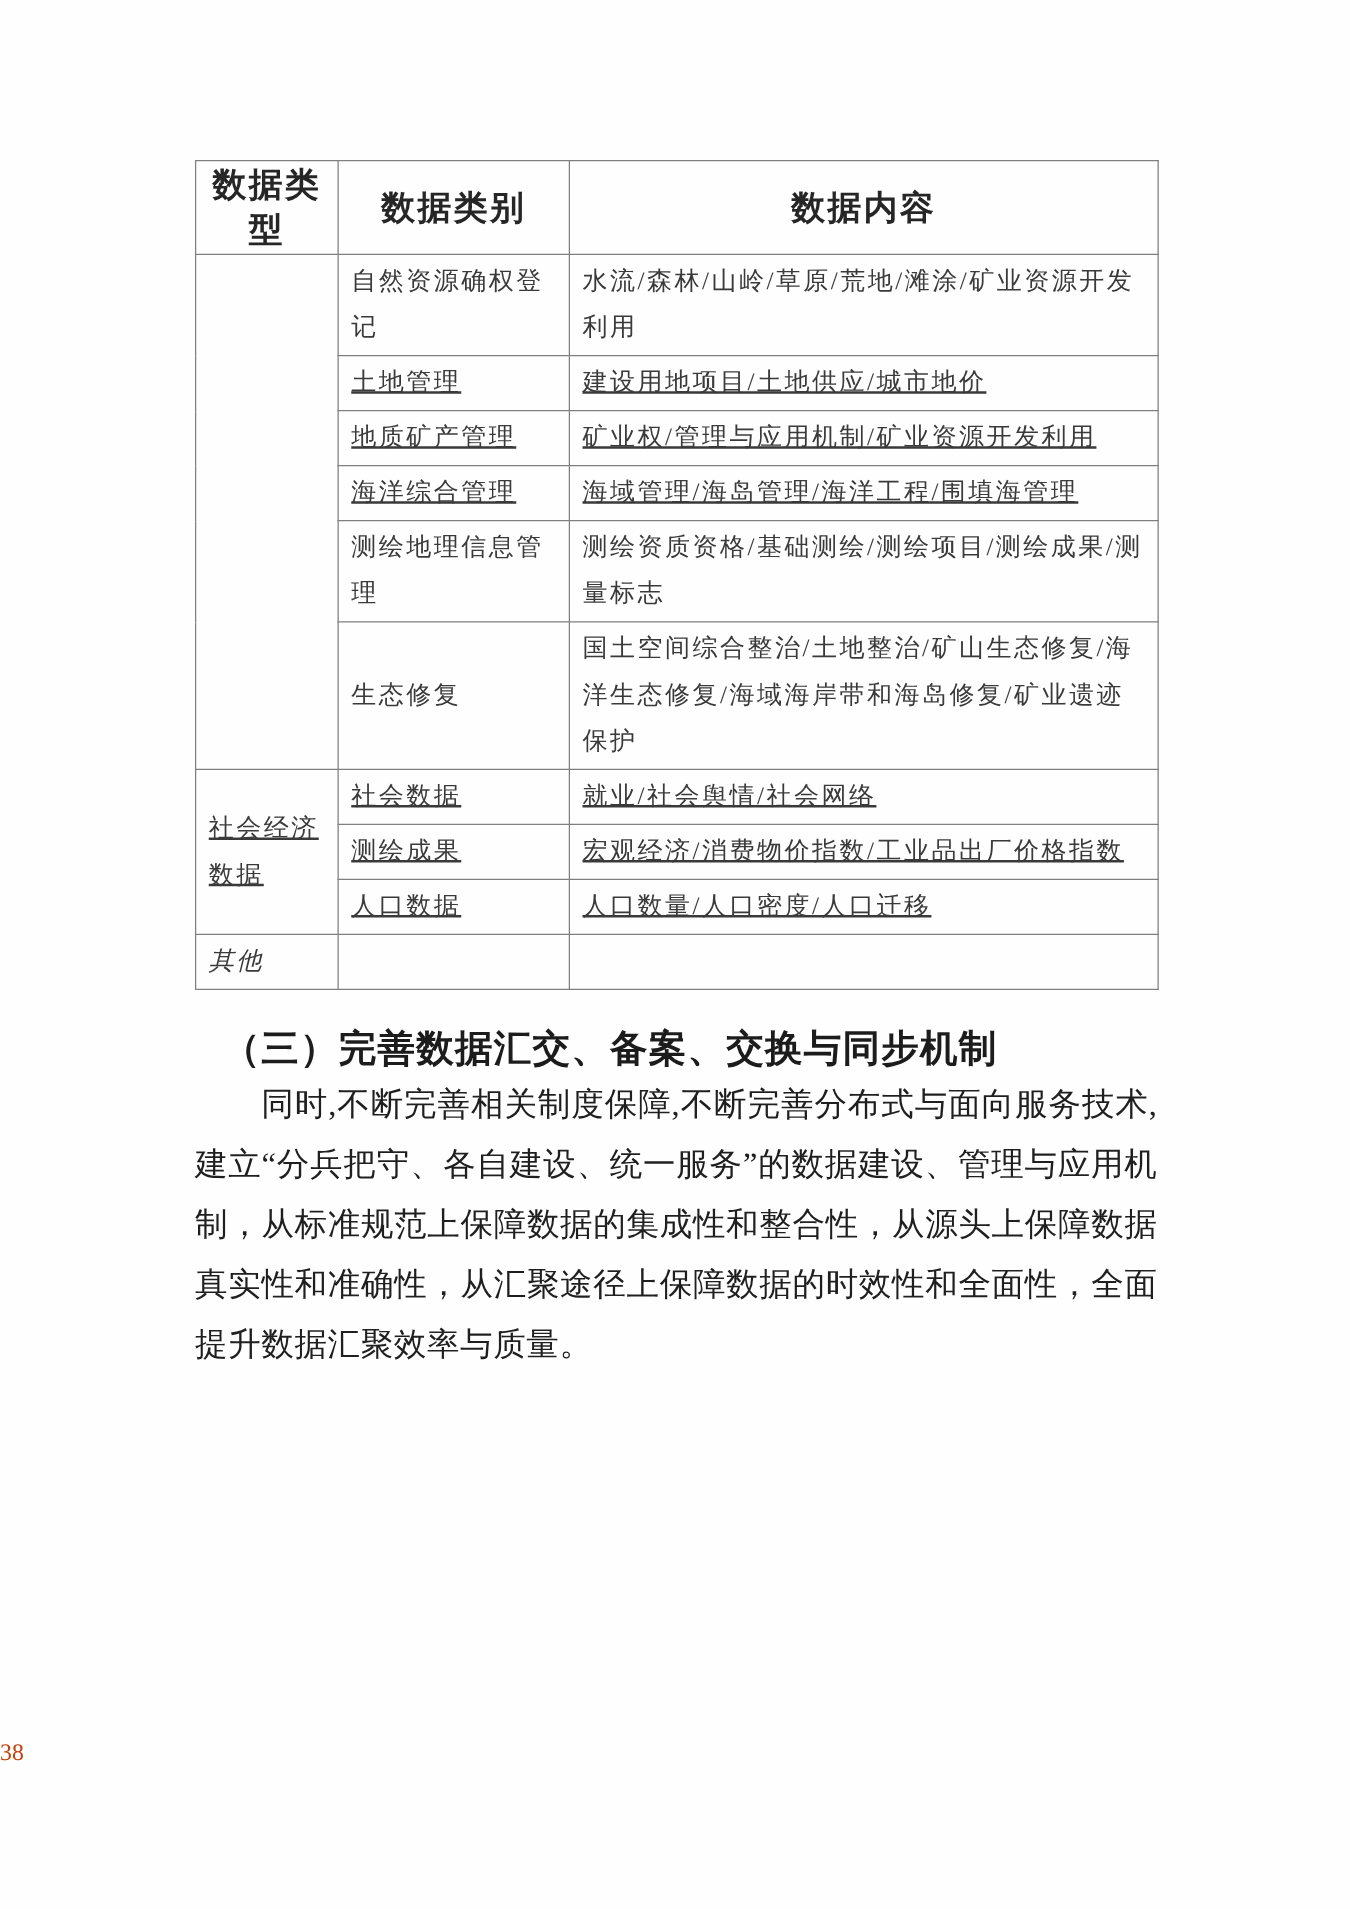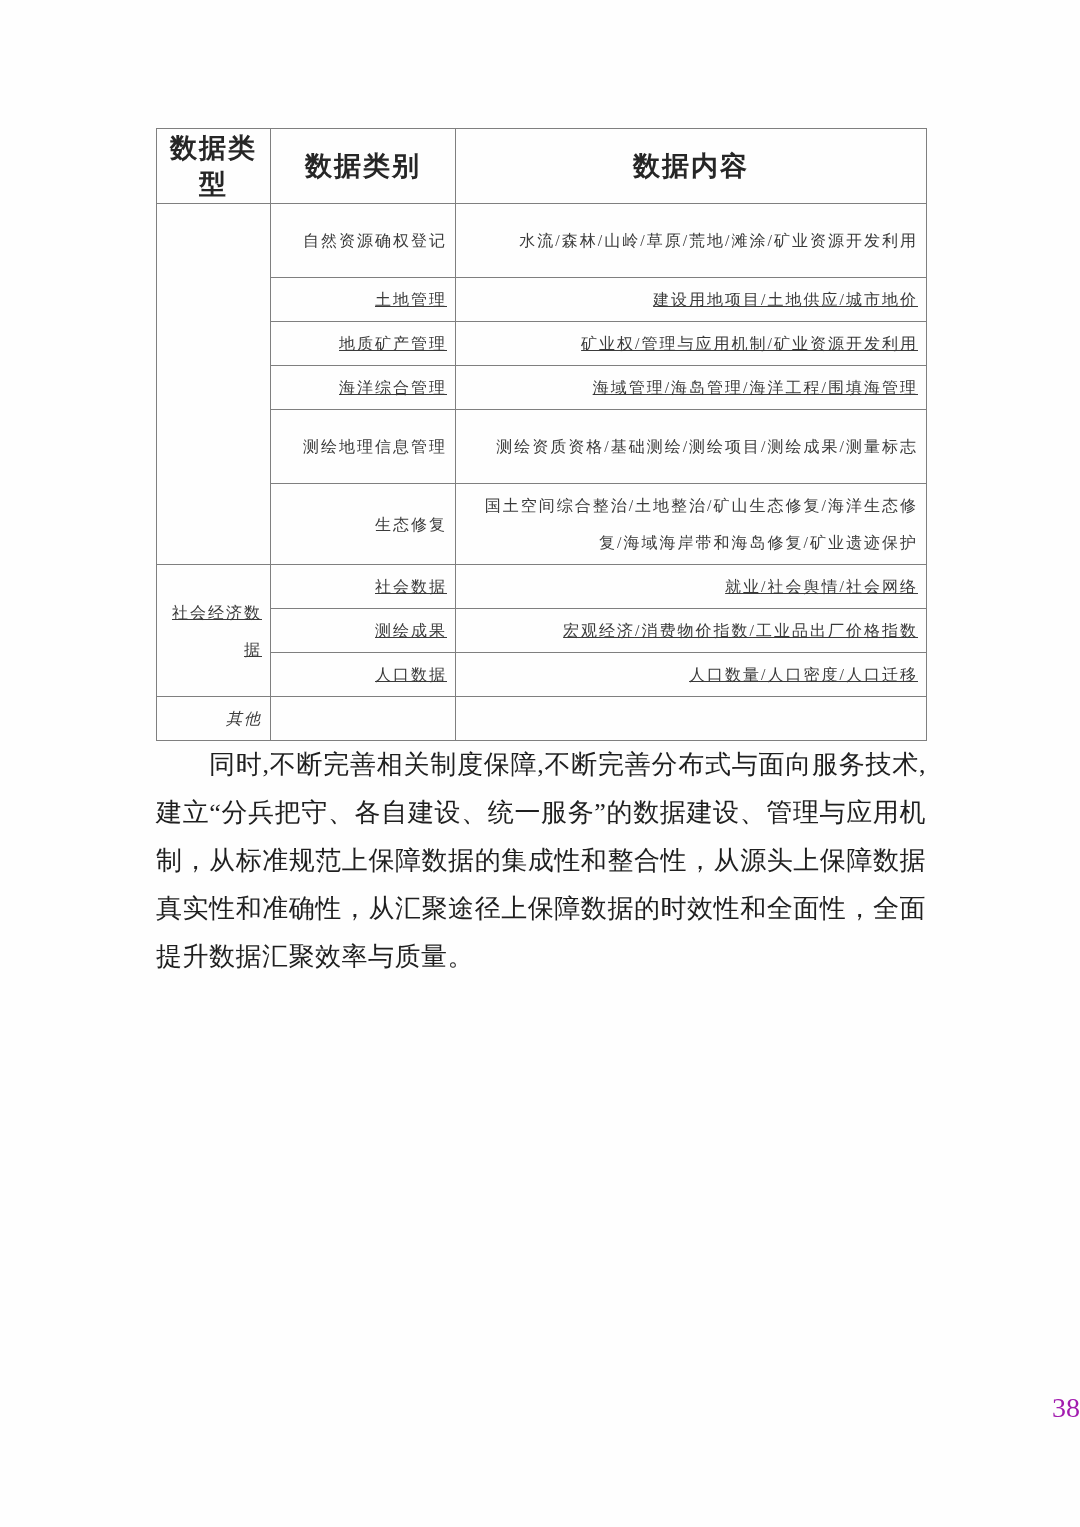--- a/index.html
+++ b/index.html
@@ -35,25 +35,25 @@
   .data-table th {
     font-family: "Liberation Sans", "DejaVu Sans", sans-serif;
     font-weight: bold;
     font-size: 27px;
     letter-spacing: 2px;
     color: #262626;
     height: 57px;
     text-align: center;
   }
   .data-table td {
-    font-size: 16px;
+    font-size: 20px;
     letter-spacing: 2px;
     line-height: 37px;
     padding: 3px 8px 3px 10px;
-    text-align: right;
+    text-align: left;
   }
   tr.row-2line td { height: 74px; }
   tr.row-1line td { height: 43px; text-decoration: underline; }
   tr.row-eco td   { height: 68px; }
   tr.row-other td { height: 40px; font-style: italic; }
   .section-heading {
     font-family: "Liberation Sans", "DejaVu Sans", sans-serif;
     font-weight: bold;
     font-size: 30px;
     color: #1c1c1c;
@@ -69,23 +69,23 @@
     text-indent: 53px;
     color: #1f1f1f;
     margin: 0;
   }
   .body-para.first { margin-top: 24px; }
   .page-number {
     position: absolute;
     left: 0;
     right: 0;
     top: 1392px;
-    text-align: right;
-    font-size: 28px;
-    color: #a21caf;
+    text-align: left;
+    font-size: 19px;
+    color: #c2410c;
   }
 </style>
 </head>
 <body>
 
 <div class="page">
 
   <table class="data-table">
     <colgroup>
         <col class="c1">
@@ -139,18 +139,19 @@
         <td>人口数量/人口密度/人口迁移</td>
       </tr>
       <tr class="row-other">
         <td>其他</td>
         <td></td>
         <td></td>
       </tr>
     </tbody>
   </table>
 
+  <h2 class="section-heading">（三）完善数据汇交、备案、交换与同步机制</h2>
 
   <p class="body-para">同时,不断完善相关制度保障,不断完善分布式与面向服务技术,建立“分兵把守、各自建设、统一服务”的数据建设、管理与应用机制，从标准规范上保障数据的集成性和整合性，从源头上保障数据真实性和准确性，从汇聚途径上保障数据的时效性和全面性，全面提升数据汇聚效率与质量。</p>
 
   <div class="page-number">38</div>
 
 </div>
 
 </body></html>

